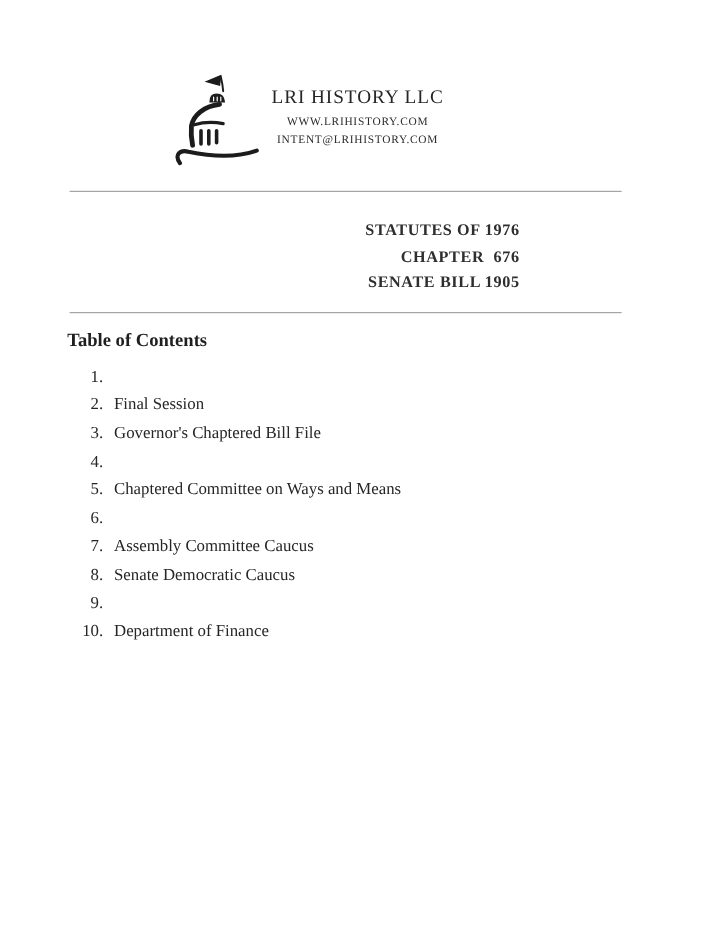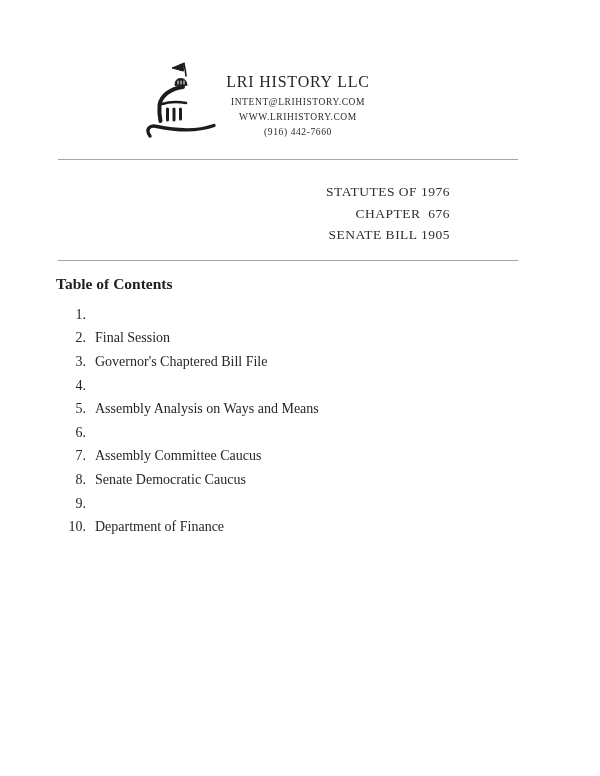--- a/index.html
+++ b/index.html
@@ -44,23 +44,23 @@
     left: 58px;
     width: 460px;
     height: 1px;
     background: #a4a4a4;
   }
   .rule-top { top: 159px; }
   .rule-bottom { top: 260px; }
   .statutes {
     position: absolute;
     top: 181px;
-    right: 110px;
+    right: 127px;
     text-align: right;
-    font-weight: normal;
+    font-weight: bold;
     font-size: 13.5px;
     line-height: 21.5px;
     letter-spacing: 0.5px;
     color: #2e2e2e;
     white-space: pre;
   }
   .toc-heading {
     position: absolute;
     left: 56px;
     top: 275px;
@@ -114,23 +114,22 @@
         <path d="M31 51 L31 62" stroke-width="3"></path>
         <path d="M37.5 51 L37.5 61" stroke-width="3"></path>
 
         <path d="M7 78 C 2 71, 7 66.5, 14 68.5 C 38 73.5, 57 72.5, 71 67.5" stroke-width="3.4"></path>
       </g>
     </svg>
   </div>
 
   <div class="header-text">
     <div class="company-name">LRI HISTORY LLC</div>
+    <div class="contact-line">WWW.LRIHISTORY.COM</div>
     <div class="contact-line">INTENT@LRIHISTORY.COM</div>
-    <div class="contact-line">WWW.LRIHISTORY.COM</div>
-    <div class="contact-line">(916) 442-7660</div>
   </div>
 
   <div class="rule rule-top"></div>
 
   <div class="statutes"><div>STATUTES OF 1976</div><div>CHAPTER  676</div><div>SENATE BILL 1905</div></div>
 
   <div class="rule rule-bottom"></div>
 
   <div class="toc-heading">Table of Contents</div>
 
@@ -144,21 +143,21 @@
       </div>
       <div class="toc-row">
         <span class="toc-num">3.</span>
         <span class="toc-label">Governor's Chaptered Bill File</span>
       </div>
       <div class="toc-row">
         <span class="toc-num">4.</span>
       </div>
       <div class="toc-row">
         <span class="toc-num">5.</span>
-        <span class="toc-label">Assembly Analysis on Ways and Means</span>
+        <span class="toc-label">Chaptered Committee on Ways and Means</span>
       </div>
       <div class="toc-row">
         <span class="toc-num">6.</span>
       </div>
       <div class="toc-row">
         <span class="toc-num">7.</span>
         <span class="toc-label">Assembly Committee Caucus</span>
       </div>
       <div class="toc-row">
         <span class="toc-num">8.</span>

